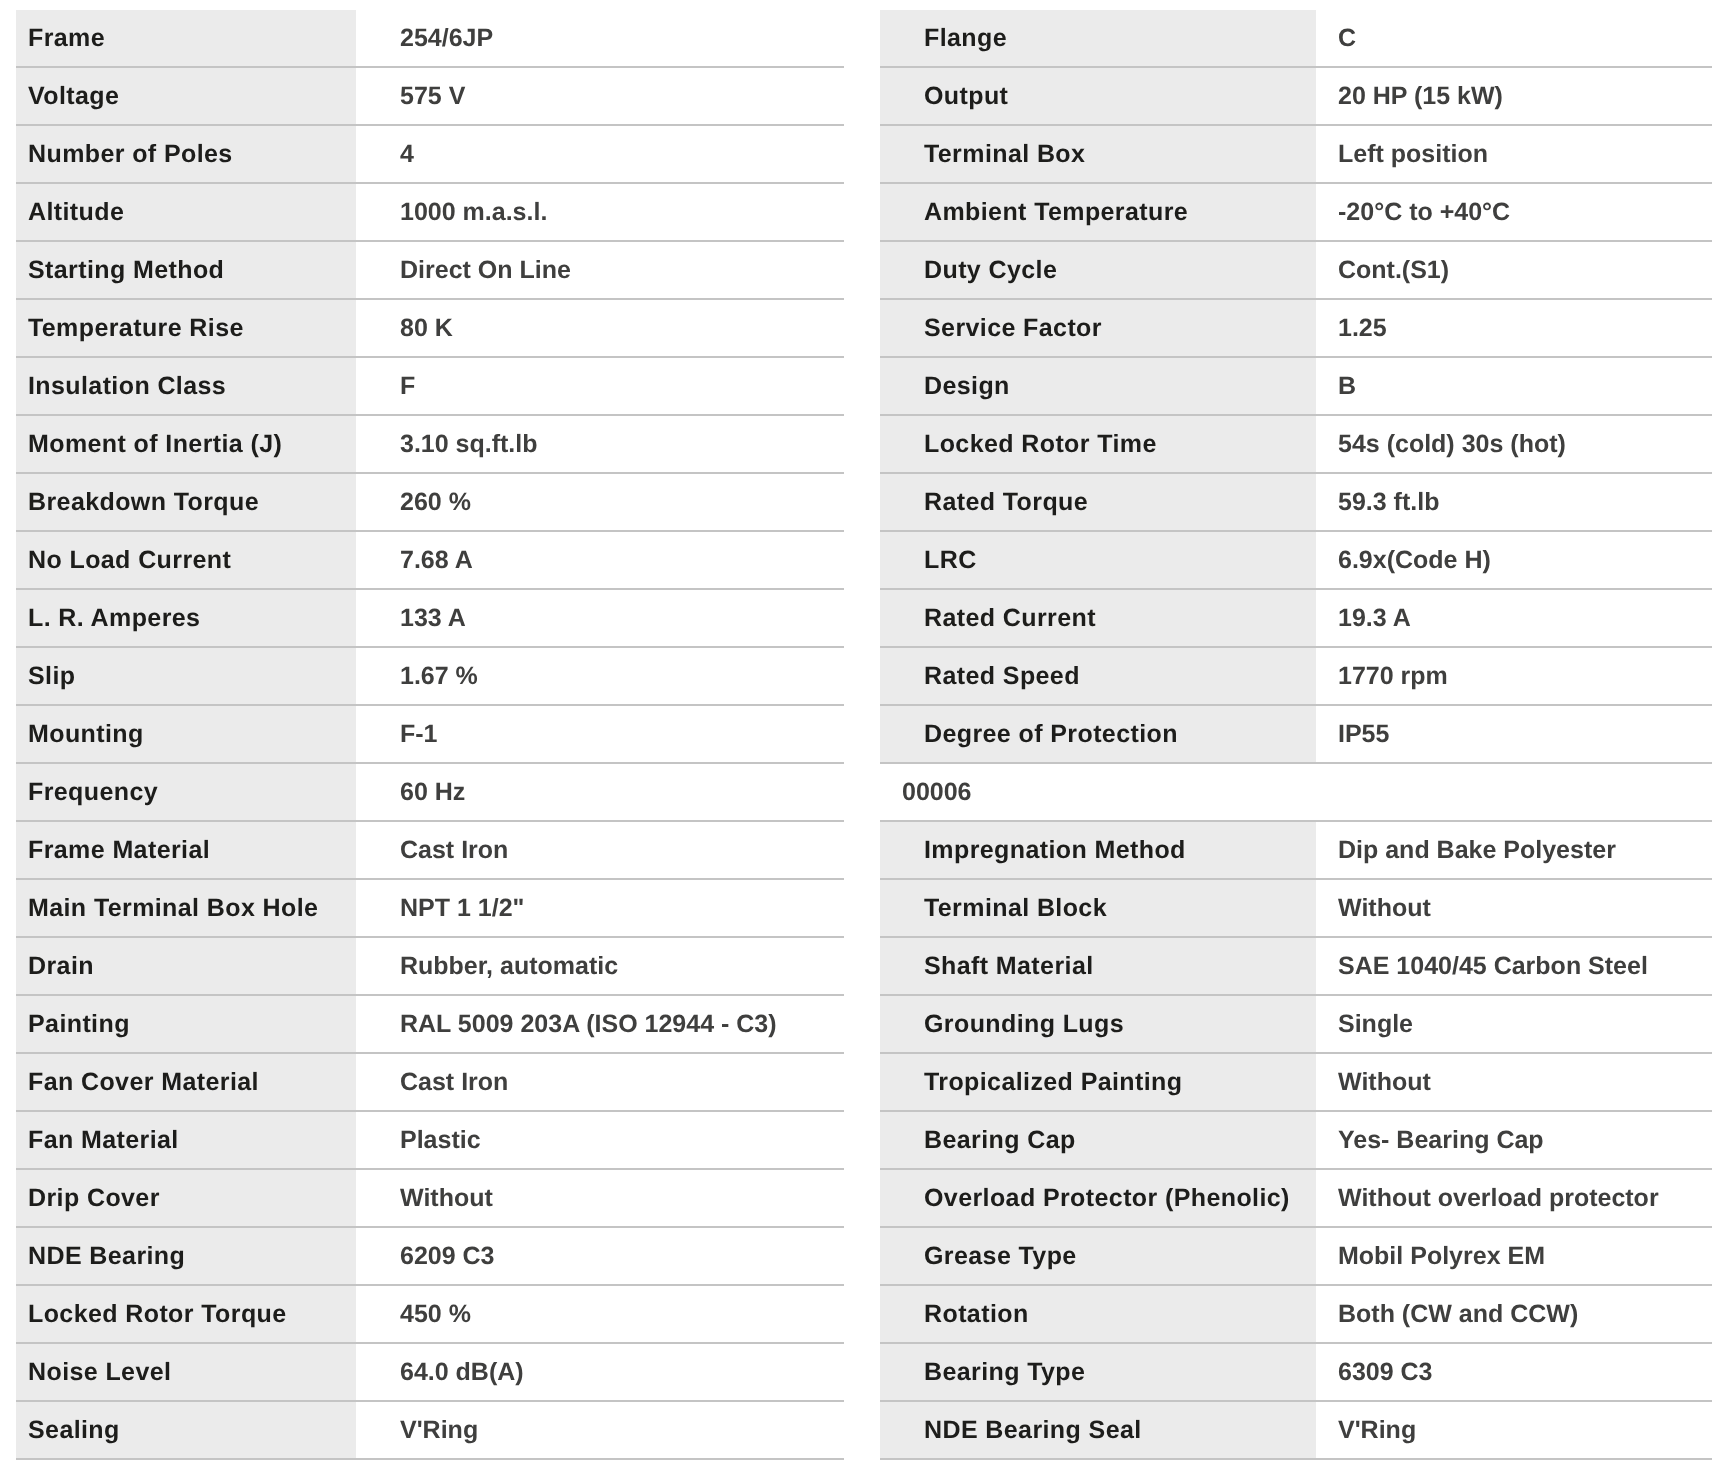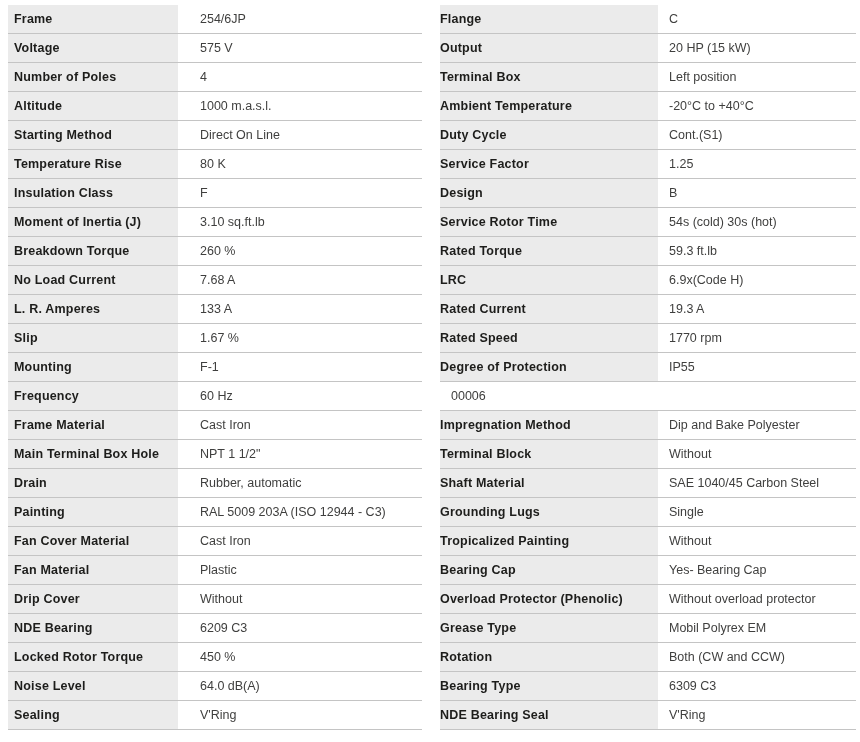--- a/index.html
+++ b/index.html
@@ -34,30 +34,31 @@
     display: flex;
     align-items: center;
     box-sizing: border-box;
     font-weight: bold;
     font-size: 12.5px;
     letter-spacing: 0.2px;
     color: #1d1d1b;
     flex-shrink: 0;
   }
   .spec-table.left  .spec-label { width: 170px; padding-left: 6px; }
-  .spec-table.right .spec-label { width: 218px; padding-left: 0; }
+  .spec-table.right .spec-label { width: 218px; padding-left: 22px; }
   .spec-value {
     display: flex;
     align-items: center;
     box-sizing: border-box;
     font-size: 12.5px;
     color: #3f3f3e;
     background: #ffffff;
     flex: 1;
     white-space: nowrap;
+    font-weight: bold;
   }
   .spec-table.left  .spec-value { padding-left: 22px; }
   .spec-table.right .spec-value { padding-left: 11px; }
 </style>
 </head>
 <body>
 
 <div class="spec-sheet">
   <div class="spec-table left">
       <div class="spec-row">
@@ -184,21 +185,21 @@
       </div>
       <div class="spec-row">
         <div class="spec-label">Service Factor</div>
         <div class="spec-value">1.25</div>
       </div>
       <div class="spec-row">
         <div class="spec-label">Design</div>
         <div class="spec-value">B</div>
       </div>
       <div class="spec-row">
-        <div class="spec-label">Service Rotor Time</div>
+        <div class="spec-label">Locked Rotor Time</div>
         <div class="spec-value">54s (cold) 30s (hot)</div>
       </div>
       <div class="spec-row">
         <div class="spec-label">Rated Torque</div>
         <div class="spec-value">59.3 ft.lb</div>
       </div>
       <div class="spec-row">
         <div class="spec-label">LRC</div>
         <div class="spec-value">6.9x(Code H)</div>
       </div>

